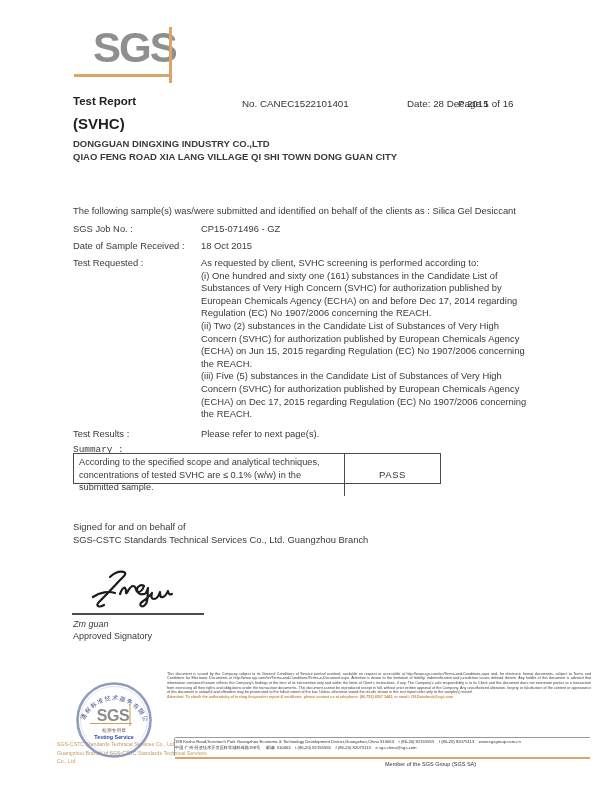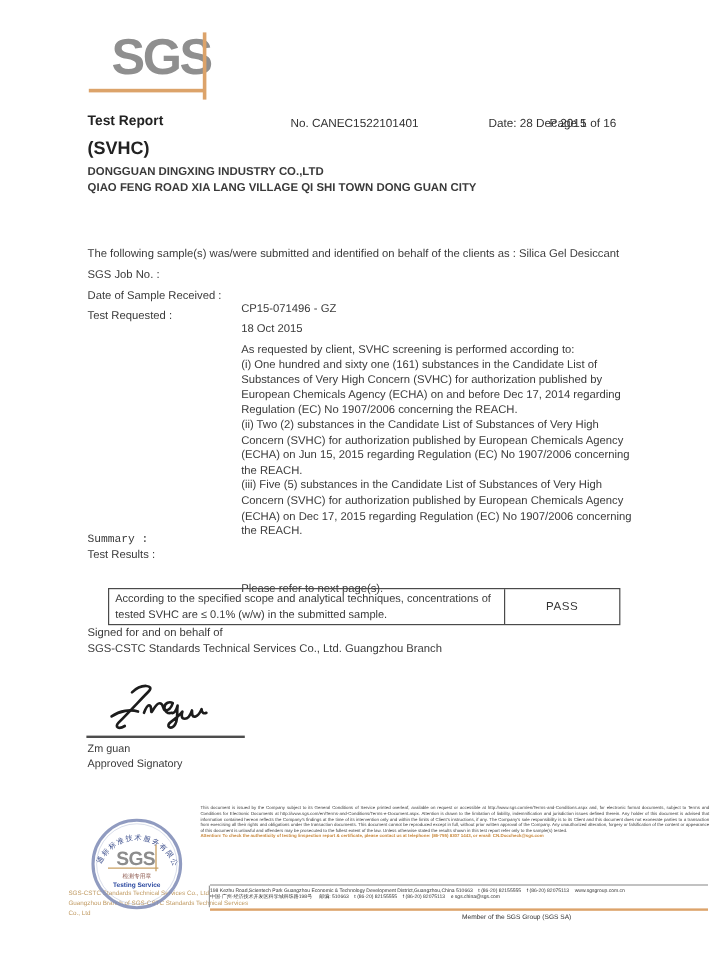--- a/index.html
+++ b/index.html
@@ -19,34 +19,34 @@
   .report-page { left:458px; top:98px; font-size:9.8px; color:#333; }
 
   .client { left:73px; top:137px; font-size:9.5px; line-height:13px; color:#3a3a3a; white-space:pre-line;font-weight:bold; }
 
   .intro { left:73px; top:205px; font-size:9.4px; color:#3a3a3a; width:470px; }
 
   
   .details { left:73px; top:221px; width:458px; font-size:9.4px; color:#3a3a3a; }
   .drow { display:grid; grid-template-columns:128px 1fr; align-items:start; }
   .drow .lab { padding-top:2px; }
-  .drow .val { padding-top:2px;margin-top:28px; }
+  .drow .val { padding-top:2px; }
   .drow.simple { height:17px; }
   .drow .para { white-space:pre-line; line-height:12.6px; }
   .drow.results { margin-top:5px; }
 
   .summary-label { left:73px; top:444px; font-size:9.4px;font-family:Liberation Mono, monospace; }
-  .summary-box { left:90px; top:453px; width:427px; height:31px; border:1px solid #4a4a4a; display:grid; grid-template-columns:1fr 96px;margin-top:37px; }
+  .summary-box { left:73px; top:453px; width:368px; height:31px; border:1px solid #4a4a4a; display:grid; grid-template-columns:1fr 96px; }
   .summary-text { padding:2px 5px; font-size:9.2px; line-height:12.6px; color:#3a3a3a; }
   .summary-result { border-left:1px solid #4a4a4a; display:flex; align-items:center; justify-content:center; font-size:9.6px; color:#333; letter-spacing:0.5px; }
 
   .signed { left:73px; top:521px; font-size:9.4px; line-height:12.5px; white-space:pre-line; }
   .sig-svg { left:82px; top:566px; }
   .sig-line { left:72px; top:613px; width:132px; height:2px; background:#4d4d4d; }
-  .sig-name { left:73px; top:619px; font-size:9px; }
+  .sig-name { left:73px; top:619px; font-size:9px;font-style:italic; }
   .sig-title { left:73px; top:631px; font-size:9px; }
 
   
   .stamp-company { left:57px; top:740px; width:300px; transform:scale(0.5); transform-origin:top left; font-size:10.5px; line-height:17px; color:#c09a62; white-space:pre-line; }
   .stamp-svg { left:74px; top:680px; }
 
   .disclaimer-wrap { left:167px; top:671px; width:424px; }
   .disclaimer-scale { width:848px; transform:scale(0.5); transform-origin:top left; }
   .disclaimer-text { font-size:7.4px; line-height:9.3px; color:#3d3d3d; text-align:justify; }
   .attention-text { font-size:7.4px; line-height:9.3px; color:#c8873b; font-weight:bold; }

